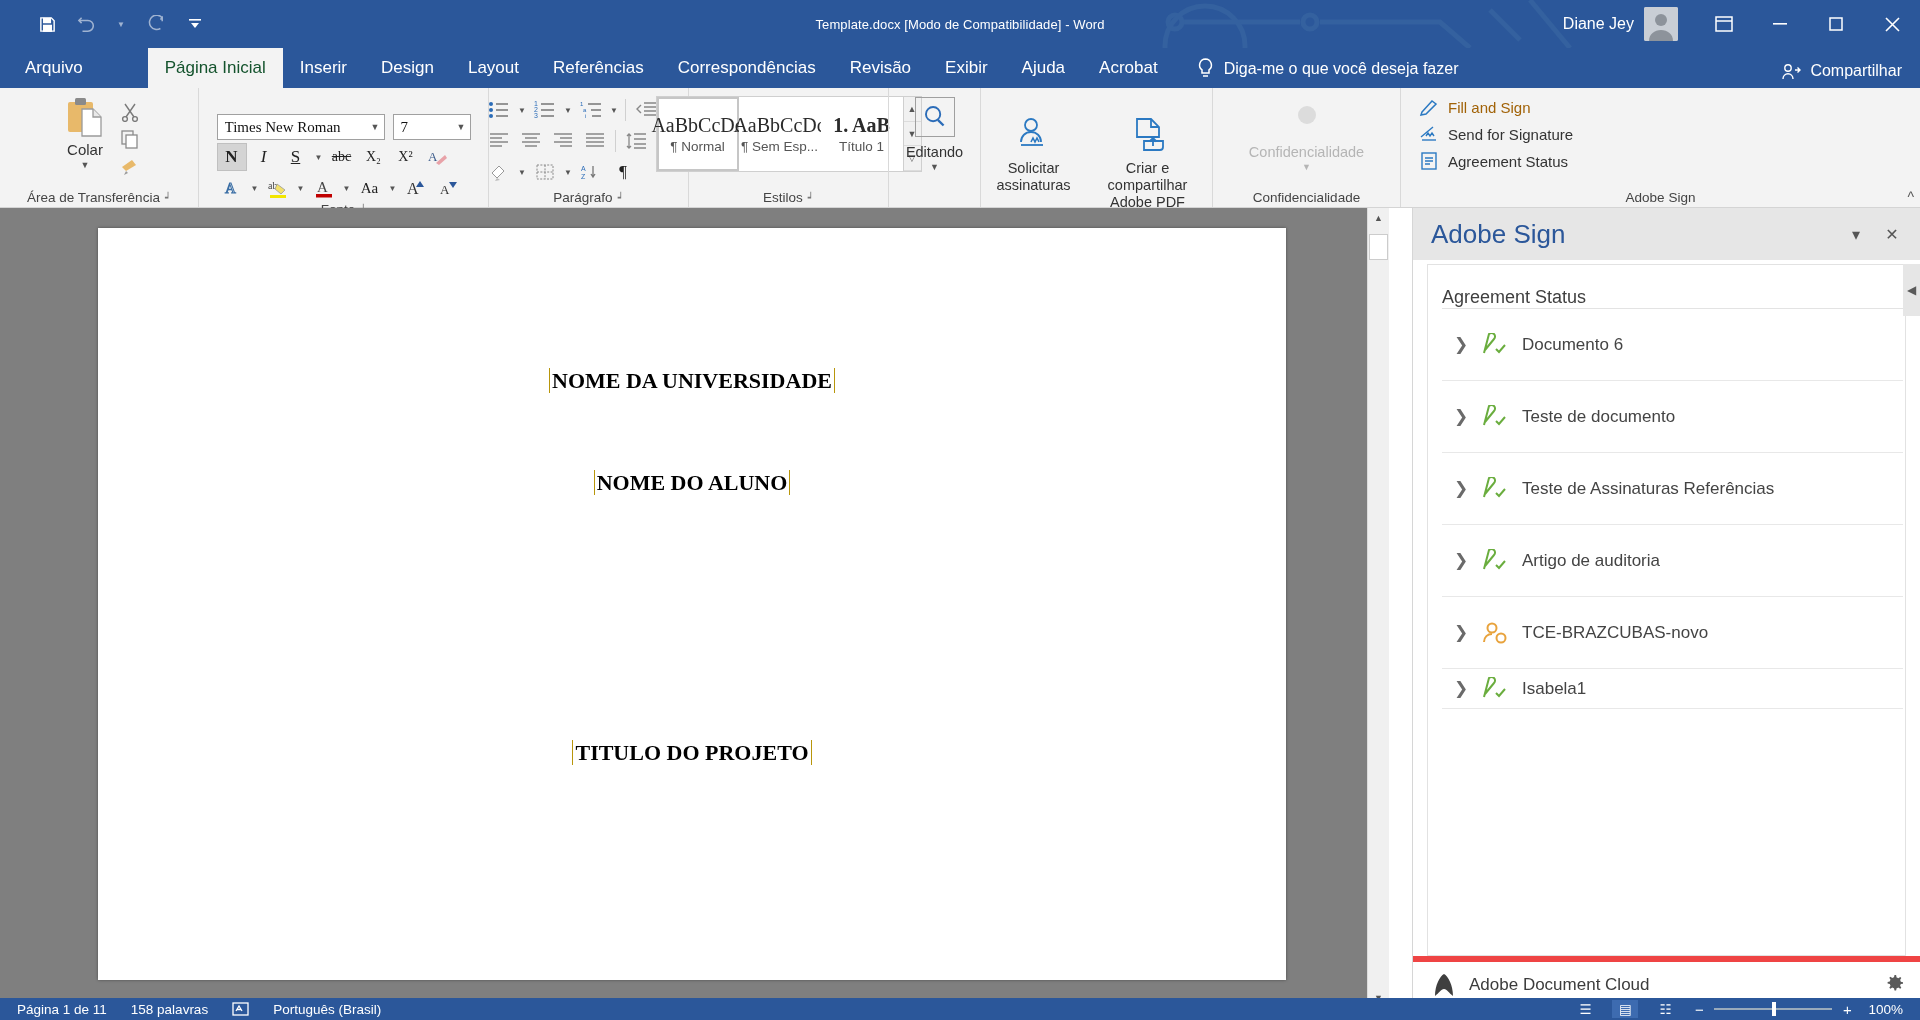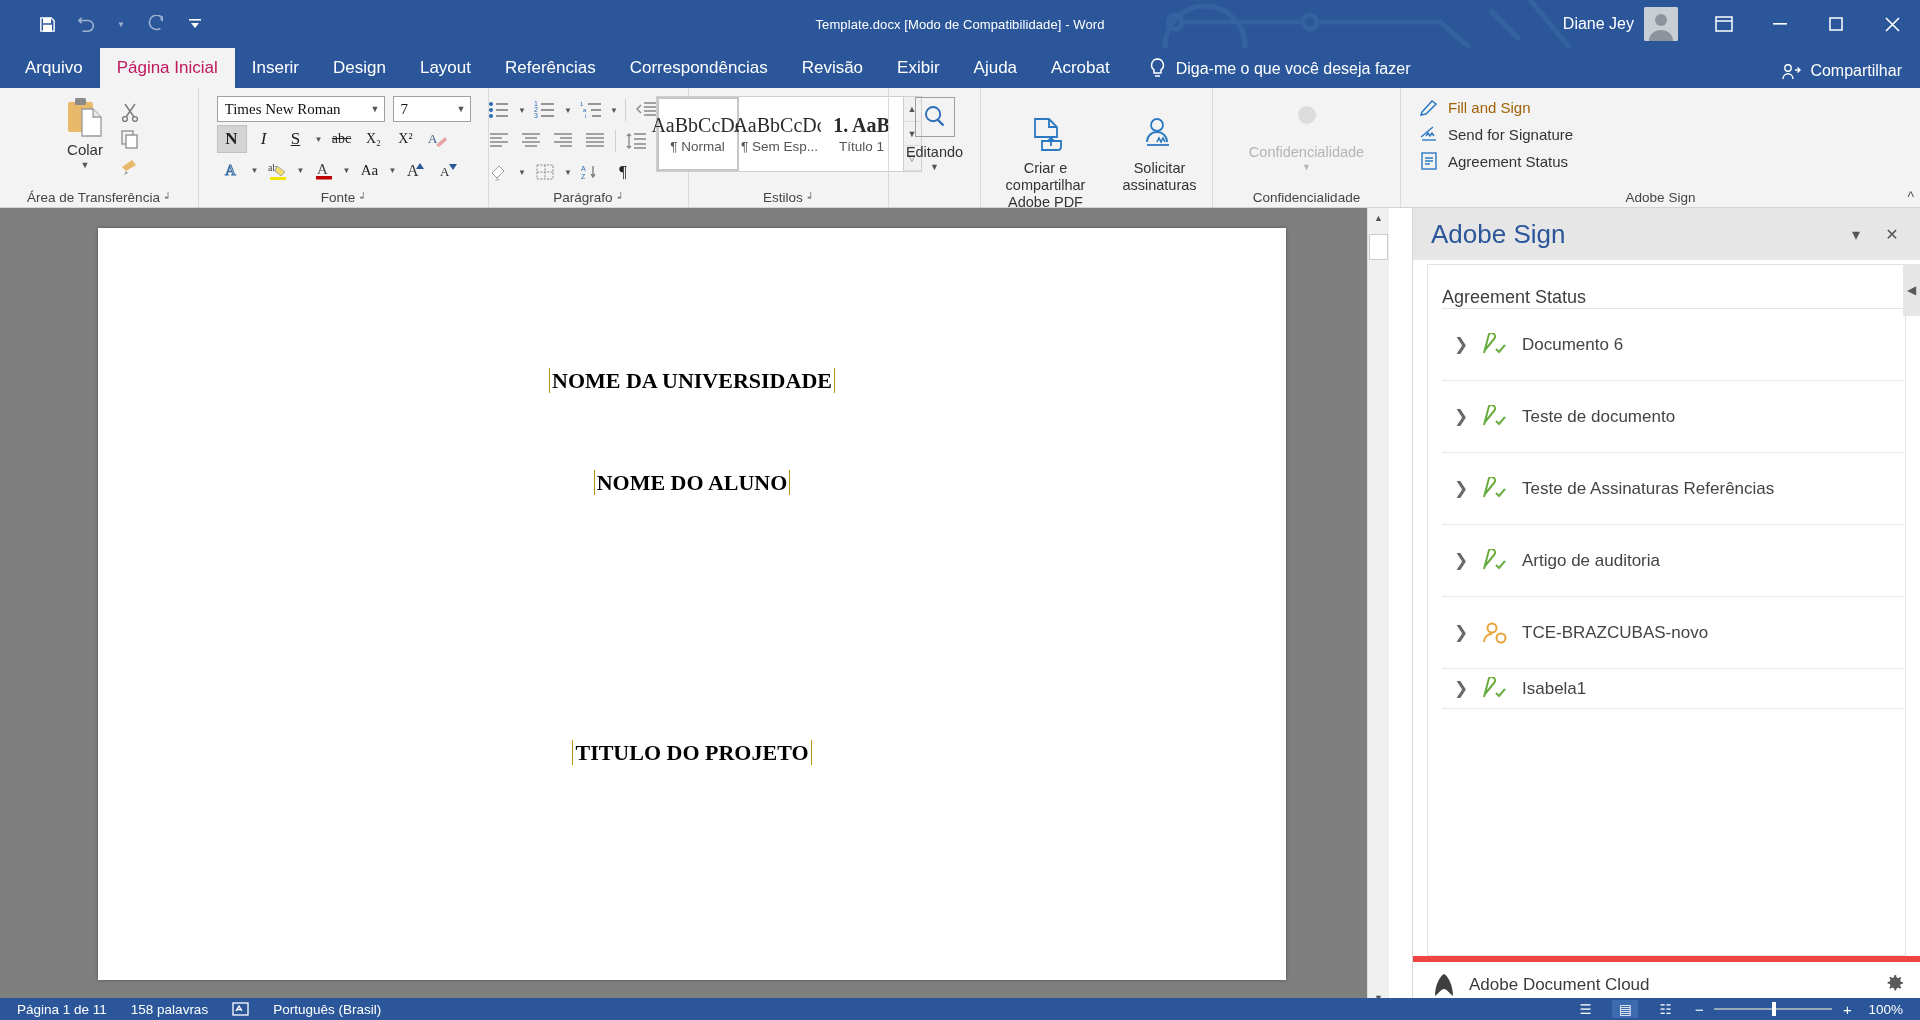--- a/index.html
+++ b/index.html
@@ -40,21 +40,21 @@
 
   
   .tabbar {
     position: absolute; left: 0; top: 48px; width: 1920px; height: 40px;
     background: #2b579a; display: flex; align-items: flex-end; overflow: hidden;
   }
   .tab {
     height: 40px; padding: 0 17px; display: flex; align-items: center;
     color: #fff; font-size: 17px; white-space: nowrap;
   }
-  .tab.active { background: #f3f3f3; color: #be185d; }
+  .tab.active { background: #f3f3f3; color: #14532d; margin-left: 48px; }
   .tellme { display: flex; align-items: center; gap: 10px; color: #fff; font-size: 16px; margin-left: 22px; padding-bottom: 8px; }
   .share {
     position: absolute; right: 18px; bottom: 8px; display: flex; align-items: center; gap: 9px;
     color: #fff; font-size: 16px;
   }
 
   
   .ribbon {
     position: absolute; left: 0; top: 88px; width: 1920px; height: 120px;
     background: #f3f3f3; border-bottom: 1px solid #d4d4d4; display: flex; align-items: stretch;
@@ -82,21 +82,21 @@
   
   .clip-col { display: flex; }
   .clip-left { display: flex; flex-direction: column; align-items: center; width: 62px; padding-top: 2px; }
   .clip-right { display: flex; flex-direction: column; gap: 1px; padding-top: 6px; }
 
   
   .fontgrp-rows { display: flex; flex-direction: column; gap: 3px; padding-top: 3px; }
   .row { display: flex; align-items: center; gap: 2px; }
   .combo {
     height: 26px; border: 1px solid #a0a0a0; background: #fff; display: flex; align-items: center;
-    padding: 0 4px 0 7px; font-size: 15px; color: #111; gap: 6px; font-family: "Liberation Serif", serif;
+    padding: 0 4px 0 7px; font-size: 15px; color: #111; gap: 6px; font-family: "Liberation Serif", serif; margin-top: 18px;
   }
   .combo .cv { flex: 1; white-space: nowrap; overflow: hidden; }
   .combo .arr { font-size: 9px; color: #555; }
   .fbtn {
     width: 30px; height: 28px; display: flex; align-items: center; justify-content: center;
     font-size: 17px; color: #222; font-family: "Liberation Serif", serif;
   }
   .fbtn.on { background: #d4d4d4; border: 1px solid #c0c0c0; }
   .mini-caret { font-size: 8px; color: #555; width: 12px; text-align: center; }
   .sep-v { width: 1px; height: 22px; background: #d0d0d0; margin: 0 3px; }
@@ -574,43 +574,43 @@
           <span class="caret">▼</span>
         </div>
       </div>
       <div class="rgroup-label">
         <span style="visibility:hidden">Editando</span>
       </div>
     </div>
 
     <div class="rgroup" style="width:232px">
       <div class="rgroup-body" style="gap:6px">
+        <div class="big-btn" style="width:96px;white-space:pre-line">
+          <span class="glyph">
+            <svg width="40" height="40" viewBox="0 0 40 40" fill="none" stroke="#2b79c2" stroke-width="1.8">
+              <circle cx="17" cy="11" r="6"></circle>
+                <path d="M7 28c0-6 4.5-10 10-10s10 4 10 10"></path>
+              <path d="M7 31h22"></path>
+                <path d="M17 28l2-4 2 4 2-4 2 4" stroke-width="1.6"></path>
+            </svg>
+          </span>
+          <span>Solicitar
+assinaturas</span>
+        </div>
         <div class="big-btn" style="width:120px;white-space:pre-line">
           <span class="glyph">
             <svg width="40" height="40" viewBox="0 0 40 40" fill="none" stroke="#2b79c2" stroke-width="1.8">
               <path d="M9 5h14l8 8v10H9z"></path>
                 <path d="M23 5v8h8"></path>
               <path d="M16 36h16a3 3 0 0 0 3-3v-6H16z"></path>
                 <path d="M25 24v8M21.5 27.5 25 24l3.5 3.5"></path>
             </svg>
           </span>
           <span>Criar e compartilhar
 Adobe PDF</span>
-        </div>
-        <div class="big-btn" style="width:96px;white-space:pre-line">
-          <span class="glyph">
-            <svg width="40" height="40" viewBox="0 0 40 40" fill="none" stroke="#2b79c2" stroke-width="1.8">
-              <circle cx="17" cy="11" r="6"></circle>
-                <path d="M7 28c0-6 4.5-10 10-10s10 4 10 10"></path>
-              <path d="M7 31h22"></path>
-                <path d="M17 28l2-4 2 4 2-4 2 4" stroke-width="1.6"></path>
-            </svg>
-          </span>
-          <span>Solicitar
-assinaturas</span>
         </div>
       </div>
       <div class="rgroup-label">Adobe Acrobat</div>
     </div>
 
     <div class="rgroup" style="width:188px">
       <div class="rgroup-body">
         <div class="big-btn" style="color:#b5b5b5">
           <span class="glyph">
             <svg width="40" height="40" viewBox="0 0 40 40">

